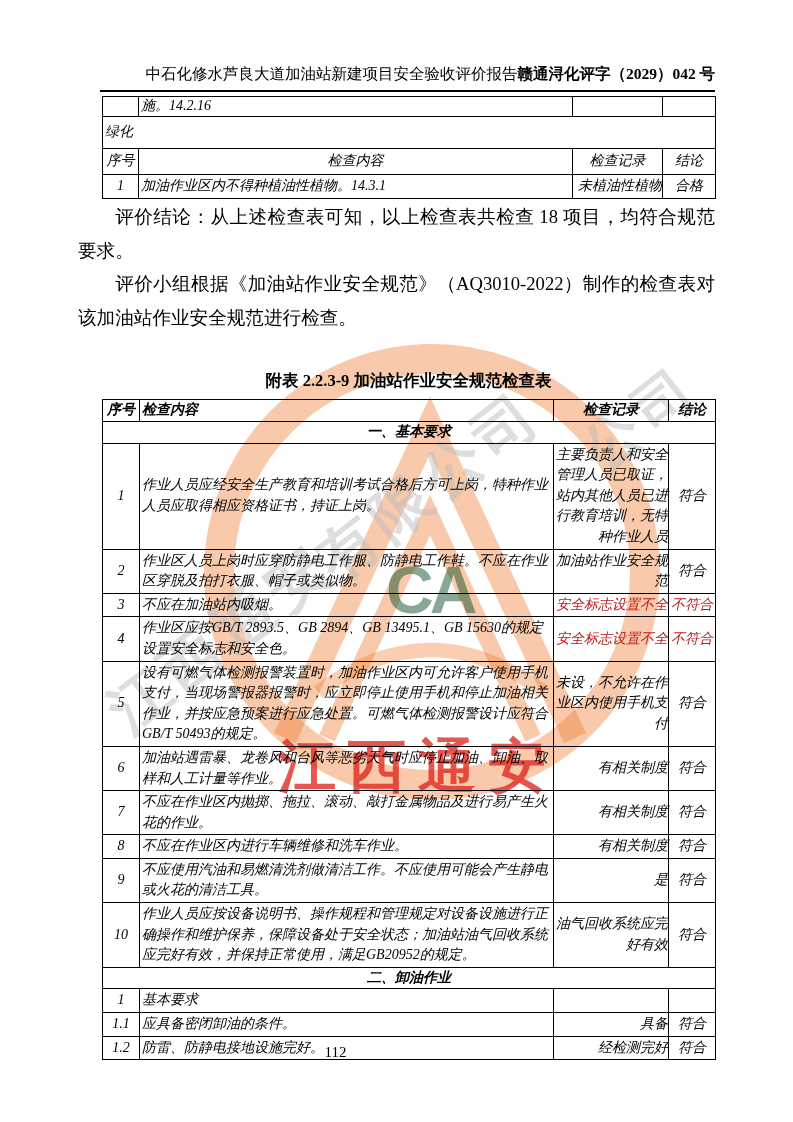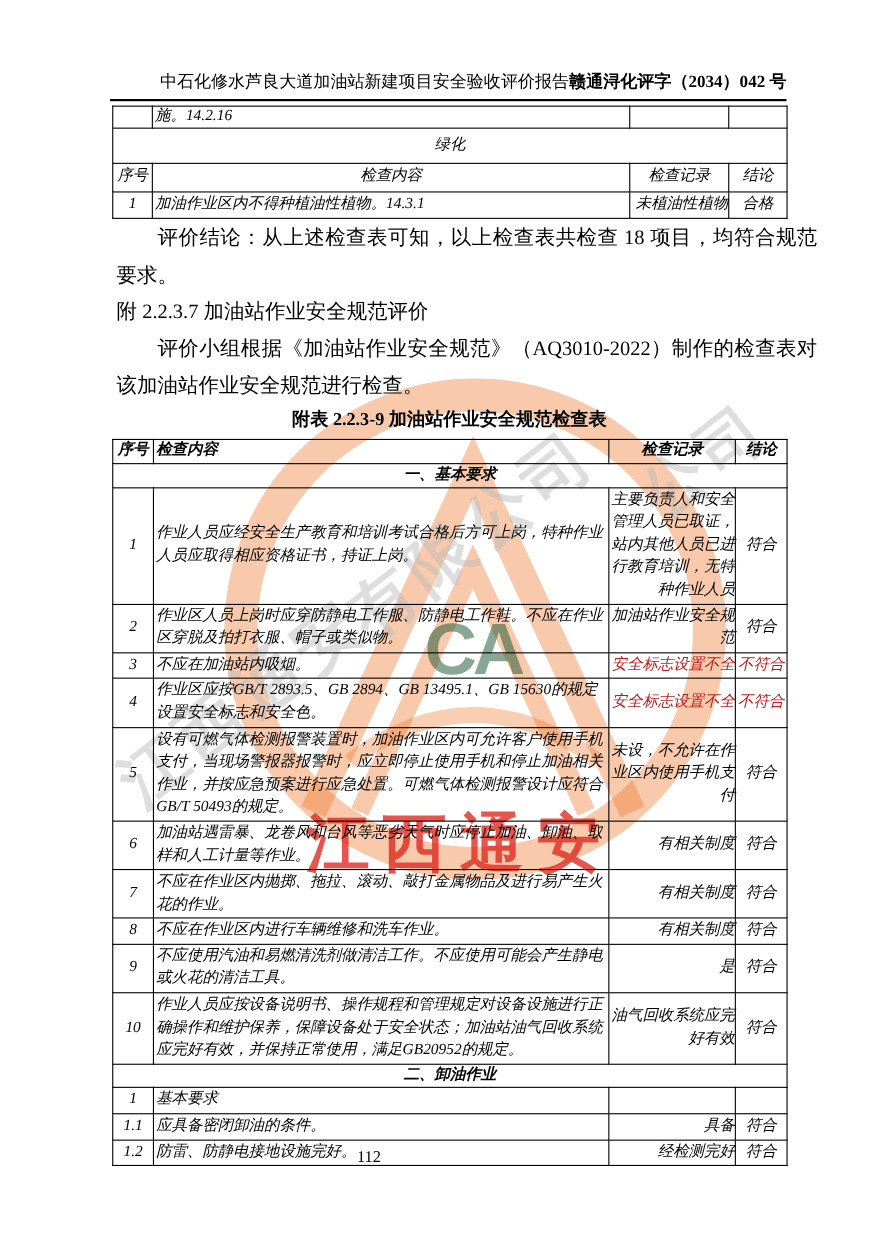--- a/index.html
+++ b/index.html
@@ -32,26 +32,26 @@
   .c-no{text-align:center;}
   .c-content{text-align:left;}
   .c-record{text-align:right;padding:0;}
   .c-concl{text-align:center;padding:0;}
   .sec{font-weight:bold;text-align:center;}
   .hdr{font-weight:bold;}
   .red{color:#b91c1c;}
   .t1{position:absolute;left:102px;top:96px;}
   .t1 col.no{width:36px;} .t1 col.ct{width:434px;} .t1 col.rc{width:90px;} .t1 col.cl{width:53px;}
   .t1 .cont-row td{height:19px;vertical-align:top;line-height:17px;}
-  .t1 .sec-row td{height:31px;text-align:center;}
+  .t1 .sec-row td{height:31px;}
   .t1 .hd-row td{height:25px;text-align:center;}
   .t1 .dt-row td{height:23px;}
   .t1 .dt-row .c-content{text-align:left;}
   .body-text{position:absolute;left:78px;top:200px;width:637px;
-    font-size:18.6px;line-height:33.6px;text-align:justify;margin-left:28px;}
+    font-size:18.6px;line-height:33.6px;text-align:justify;}
   .body-text .indent{text-indent:2em;}
   .tbl-title{position:absolute;left:102px;top:370px;width:613px;text-align:center;
     font-weight:bold;font-size:16.5px;}
   .t2{position:absolute;left:102px;top:399px;}
   .t2 col.no{width:37px;} .t2 col.ct{width:414px;} .t2 col.rc{width:115px;} .t2 col.cl{width:47px;}
   .t2 .hd-row td{height:21px;}
   .t2 .hd-row .c-record,.t2 .hd-row .c-concl{text-align:center;}
   .t2 .sec-row td{height:20px;}
   .t2 .dt-row td{padding-top:1px;padding-bottom:1px;}
   .page-num{position:absolute;left:0;top:1044px;width:671px;text-align:center;font-size:15px;}
@@ -72,21 +72,21 @@
     <div class="wm-gray g2">有限公司</div>
     <div class="wm-gray g3">公司</div>
     <div class="wm-cyan">CA</div>
     <div class="wm-red">江西通安</div>
   </div>
 
   <div class="content">
 
     <div class="pg-header">
       <span class="left">中石化修水芦良大道加油站新建项目安全验收评价报告</span>
-      <span class="right">赣通浔化评字（2034）042 号</span>
+      <span class="right">赣通浔化评字（2029）042 号</span>
     </div>
     <div class="header-rule"></div>
 
     <table class="t1">
       <colgroup>
           <col class="no">
           <col class="ct">
           <col class="rc">
           <col class="cl">
         </colgroup>
@@ -110,21 +110,20 @@
             <td class="c-no">1</td>
             <td class="c-content">加油作业区内不得种植油性植物。14.3.1</td>
             <td class="c-record">未植油性植物</td>
             <td class="c-concl">合格</td>
           </tr>
         </tbody>
     </table>
 
     <div class="body-text">
       <div class="indent">评价结论：从上述检查表可知，以上检查表共检查 18 项目，均符合规范要求。</div>
-      <div>附 2.2.3.7 加油站作业安全规范评价</div>
       <div class="indent">评价小组根据《加油站作业安全规范》（AQ3010-2022）制作的检查表对该加油站作业安全规范进行检查。</div>
     </div>
 
     <div class="tbl-title">附表 2.2.3-9  加油站作业安全规范检查表</div>
 
     <table class="t2">
       <colgroup>
           <col class="no">
           <col class="ct">
           <col class="rc">

